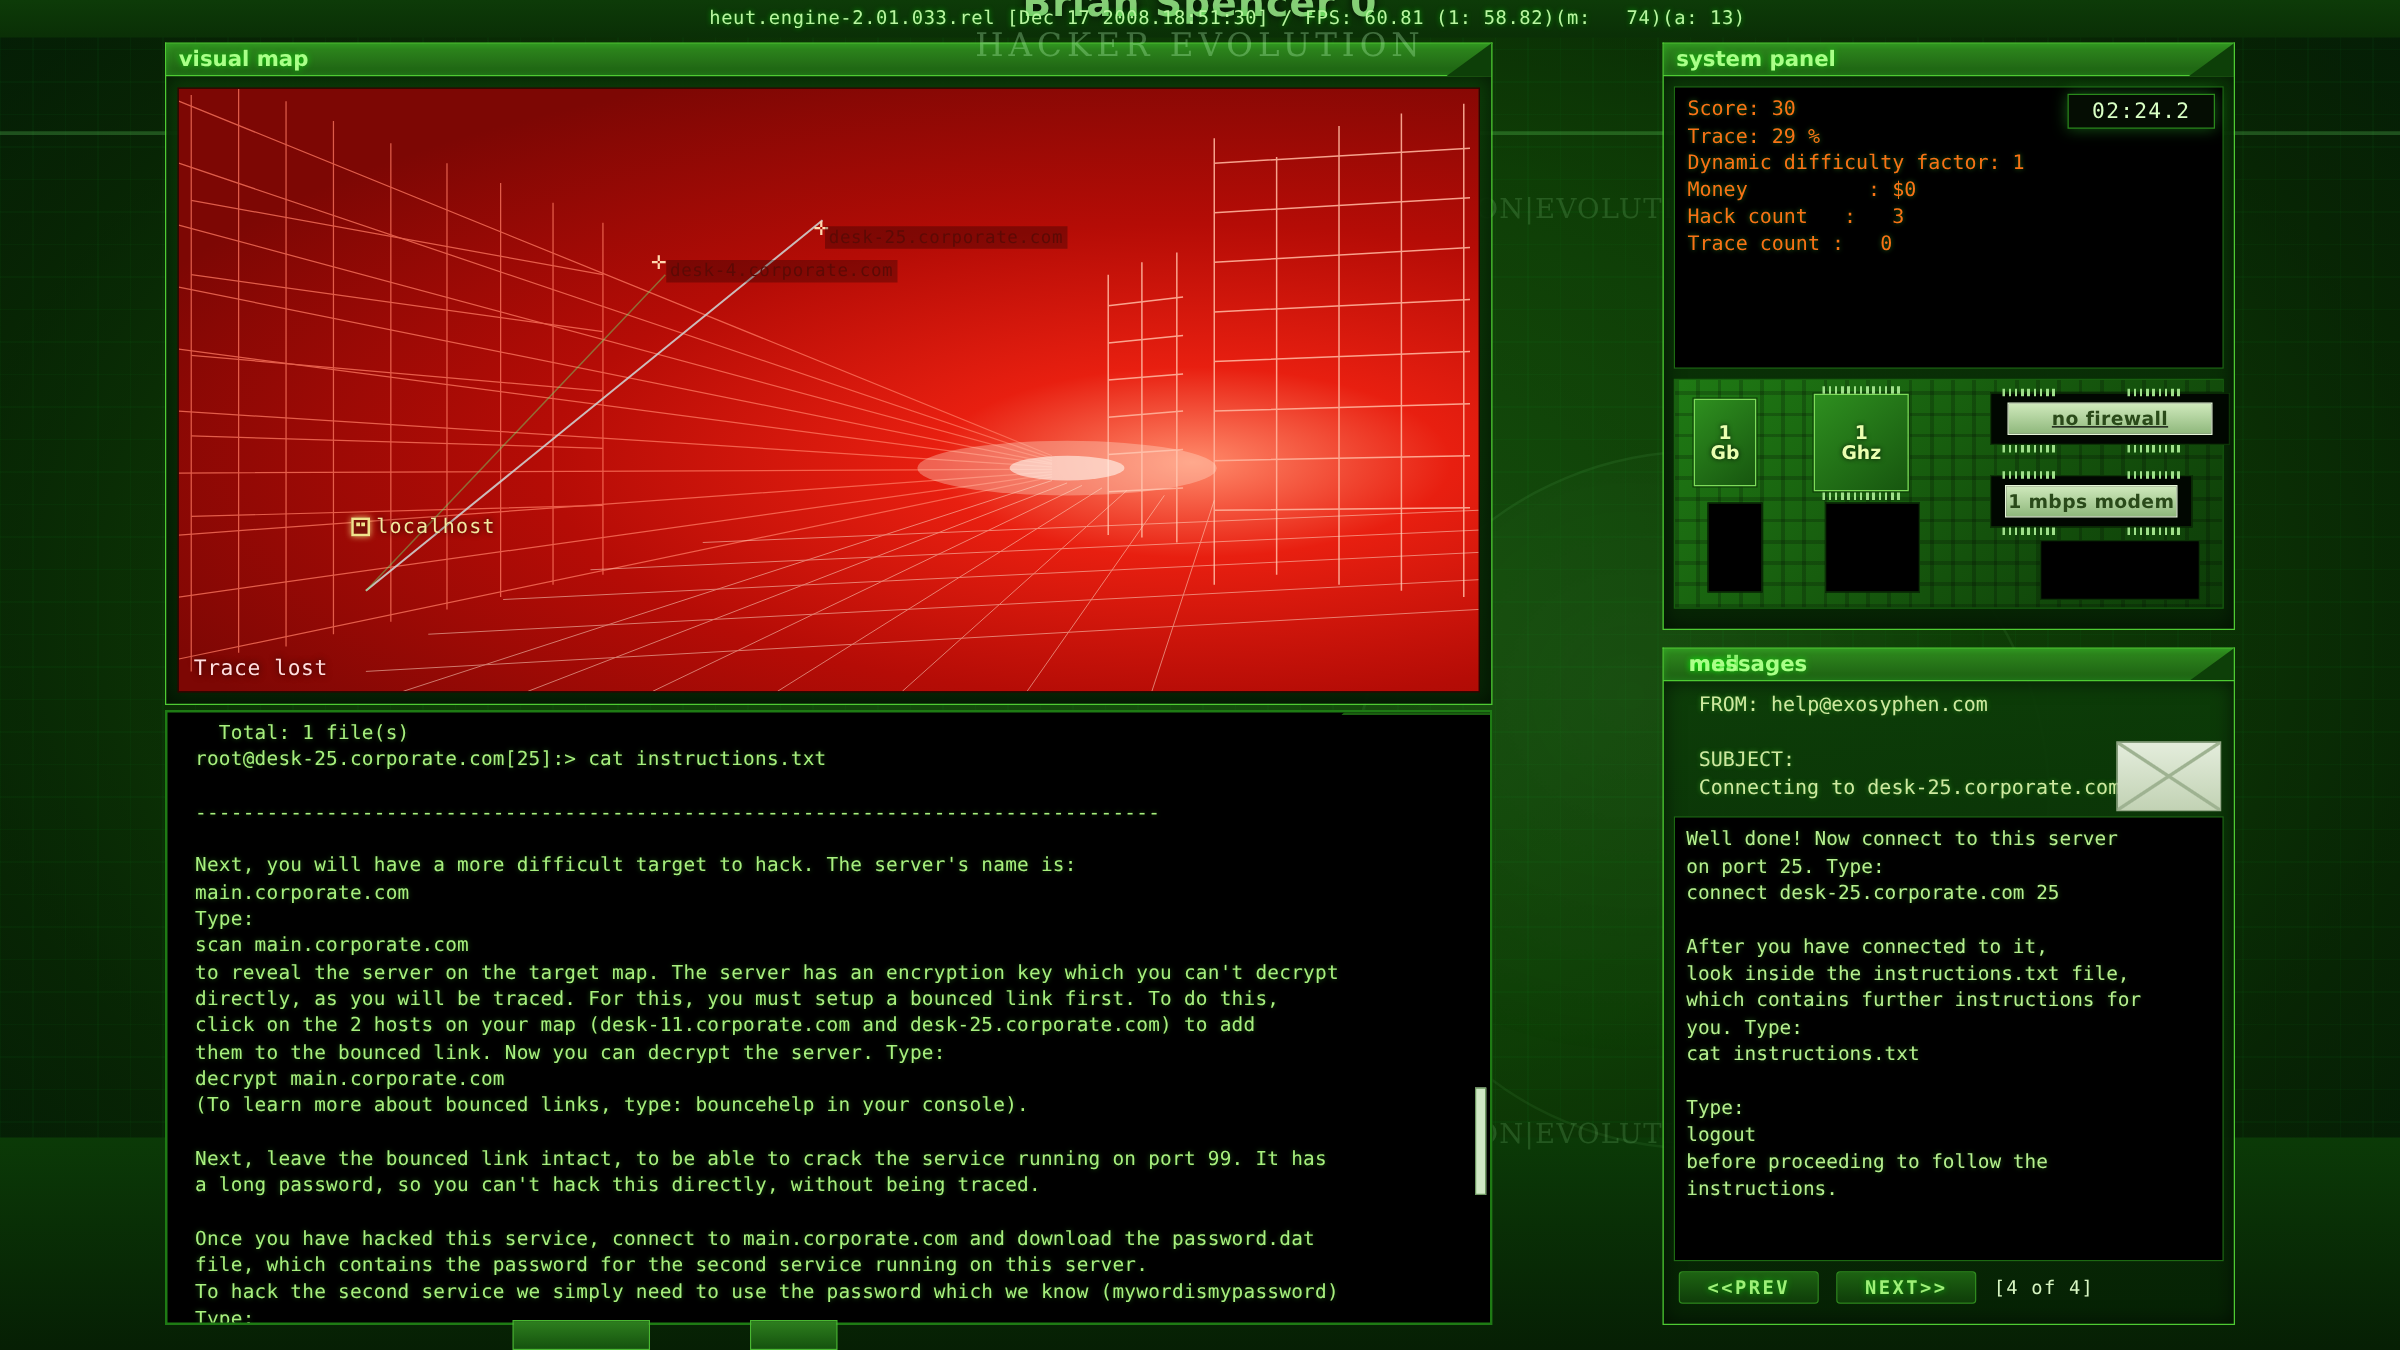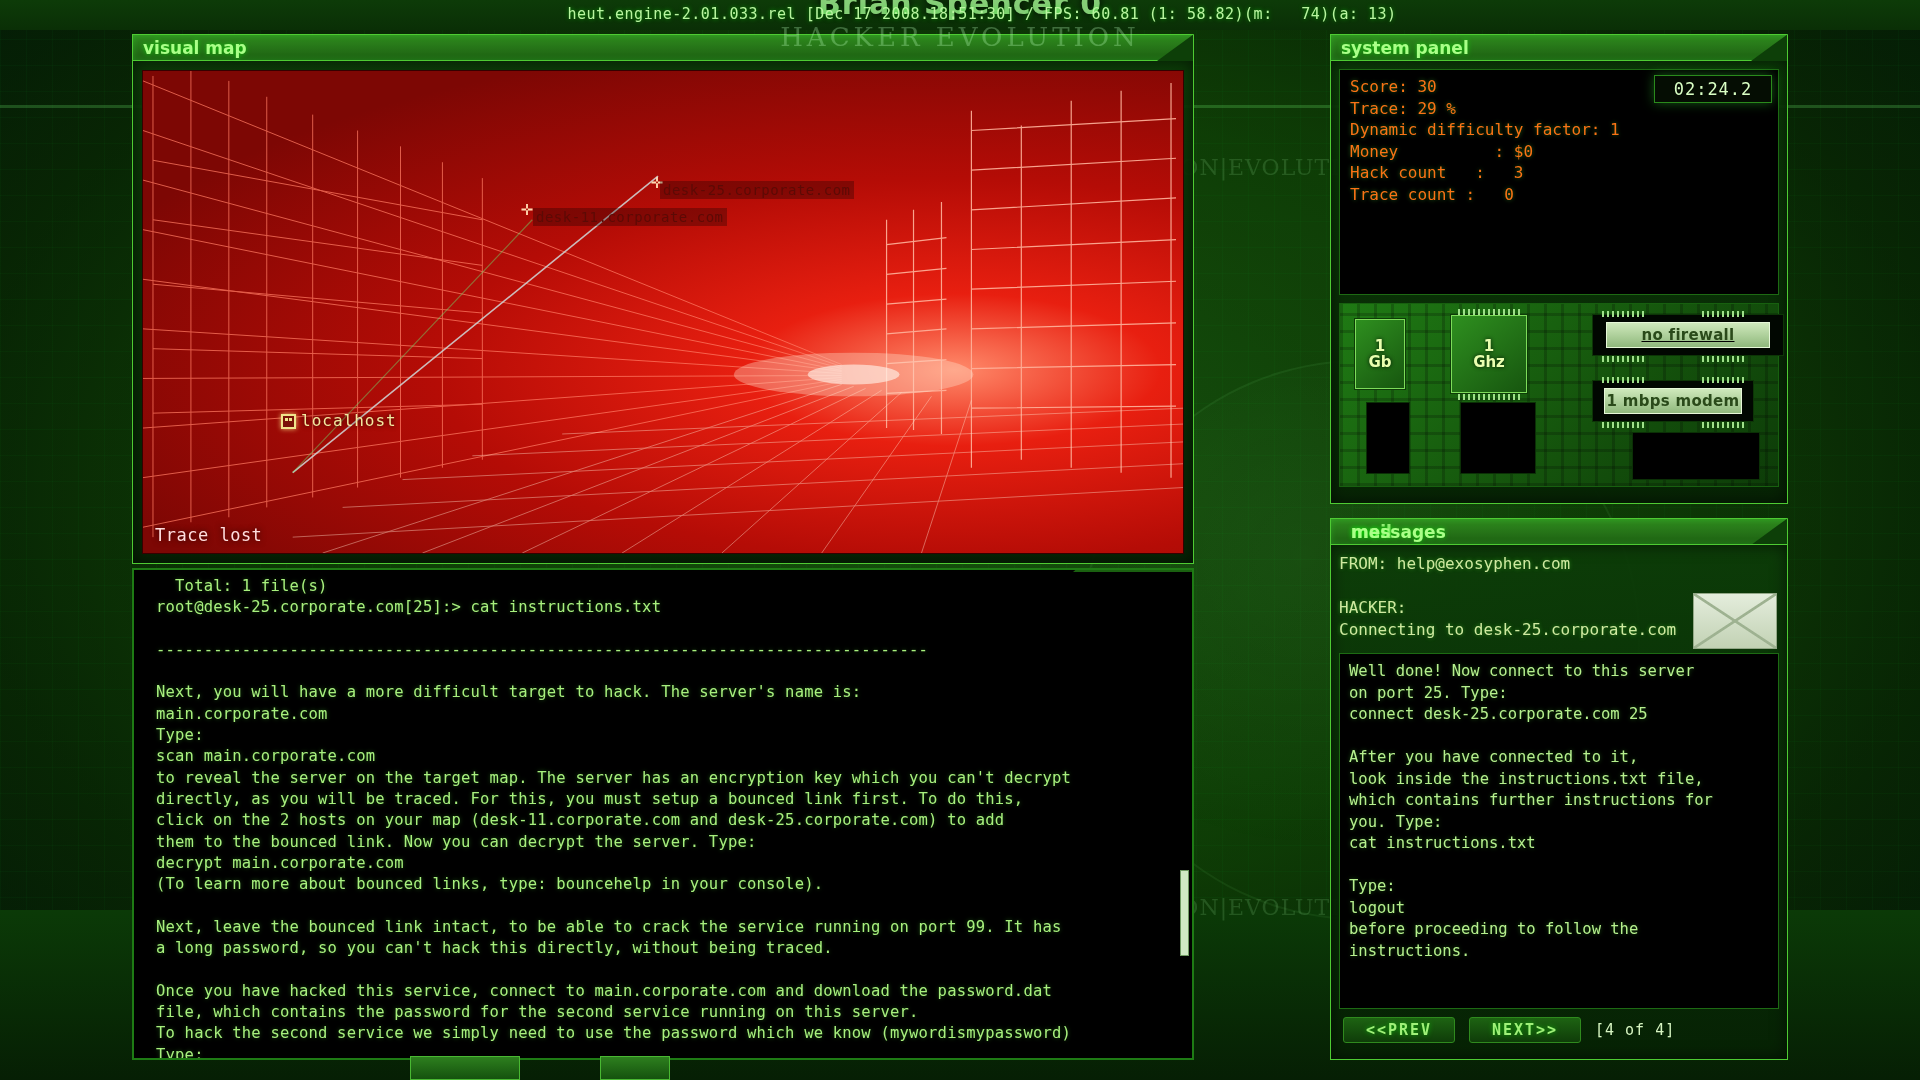--- a/index.html
+++ b/index.html
@@ -201,20 +201,21 @@
     background:repeating-linear-gradient(90deg,#9fe08a 0 2px, transparent 2px 5px);
   }
   .empty-slot { position:absolute; background:#000; border:1px solid #0b3006; }
 
   
   #messages { left:1330px; top:518px; width:458px; height:542px; }
   #messages .panel-body { height:516px; padding:8px; position:relative; }
   .msg-head-text {
     color:#cfe9a0; font-size:16px; line-height:22px; white-space:pre;
     text-shadow:0 0 4px rgba(90,255,60,0.4);
+    margin-left:20px;
   }
   .envelope {
     position:absolute; right:10px; top:48px; width:84px; height:56px;
     background:linear-gradient(#e4eddc,#c2d2b4); border:1px solid #93a887;
   }
   .envelope::after{
     content:""; position:absolute; inset:0;
     background:
       linear-gradient(to bottom right, transparent 48%, #9eb291 49%, #9eb291 51%, transparent 52%),
       linear-gradient(to bottom left, transparent 48%, #9eb291 49%, #9eb291 51%, transparent 52%);
@@ -302,21 +303,21 @@
           <ellipse cx="712" cy="306" rx="46" ry="10" fill="#fff6ee" opacity="0.6"></ellipse>
 
           <line x1="150" y1="405" x2="516" y2="106" stroke="#cfcfcf" stroke-width="1.6" opacity="0.9"></line>
           <line x1="150" y1="405" x2="390" y2="150" stroke="#6de06d" stroke-width="1.2" opacity="0.45"></line>
         </svg>
 
         <span class="crosshair" style="left:508px; top:100px;">✛</span>
         <span class="crosshair" style="left:378px; top:127px;">✛</span>
 
         <div class="node-label" style="left:517px; top:110px;">desk-25.corporate.com</div>
-        <div class="node-label" style="left:390px; top:137px;">desk-11.corporate.com</div>
+        <div class="node-label" style="left:390px; top:137px;">desk-4.corporate.com</div>
 
         <div class="host-marker" style="left:138px; top:343px;"></div>
         <div class="localhost-label" style="left:158px; top:340px;">localhost</div>
 
         <div id="tracelost">Trace lost</div>
       </div>
     </div>
   </div>
 
   <div class="panel" id="console">
@@ -402,21 +403,21 @@
 
   <div class="panel" id="messages">
     <div class="panel-head">
       <span class="panel-title stacked" style="opacity:0.85;">mail</span>
       <span class="panel-title stacked">messages</span>
     </div>
     <div class="panel-body">
       <div class="envelope"></div>
       <div class="msg-head-text"><span>FROM:</span> <span>help@exosyphen.com</span></div>
       <div class="msg-head-text" style="height:22px;"></div>
-      <div class="msg-head-text">HACKER:</div>
+      <div class="msg-head-text">SUBJECT:</div>
       <div class="msg-head-text">Connecting to desk-25.corporate.com</div>
 
       <div class="msg-body">
         <pre>Well done! Now connect to this server
 on port 25. Type:
 connect desk-25.corporate.com 25
 
 After you have connected to it,
 look inside the instructions.txt file,
 which contains further instructions for

